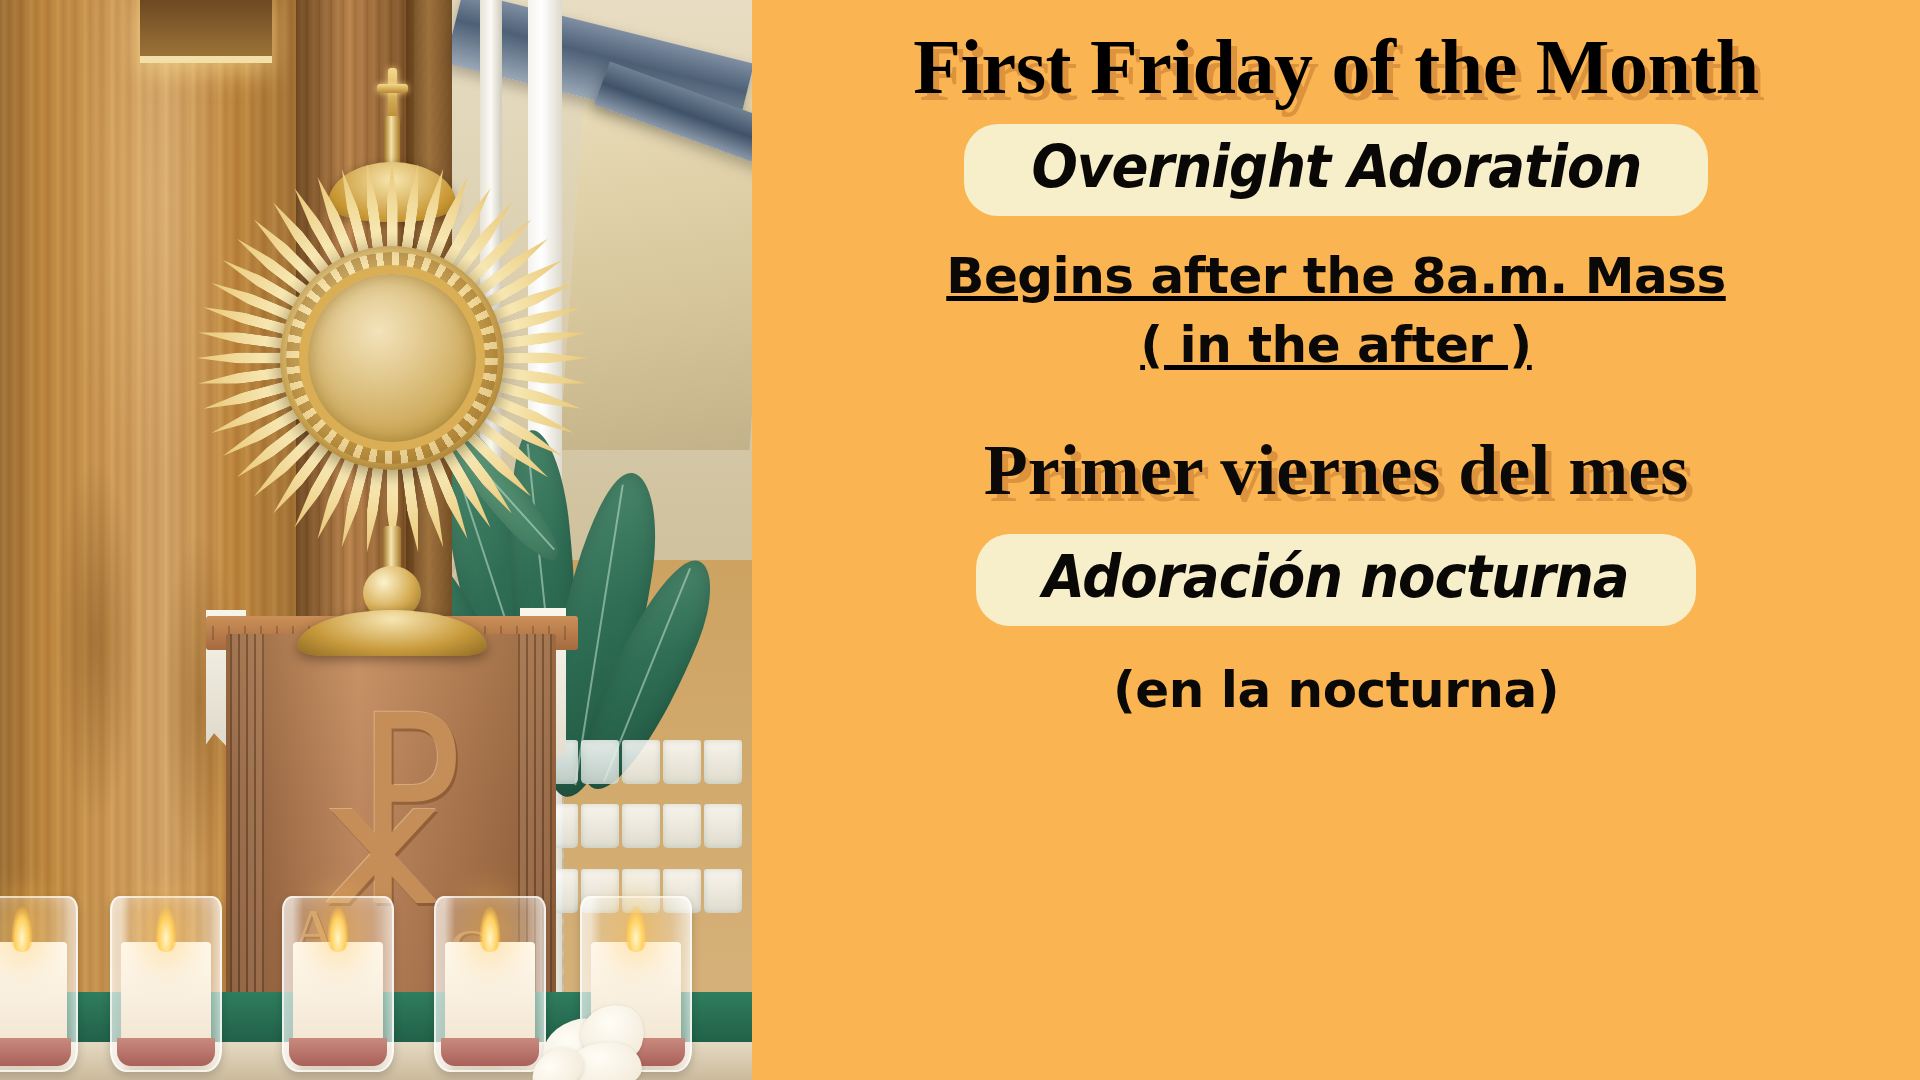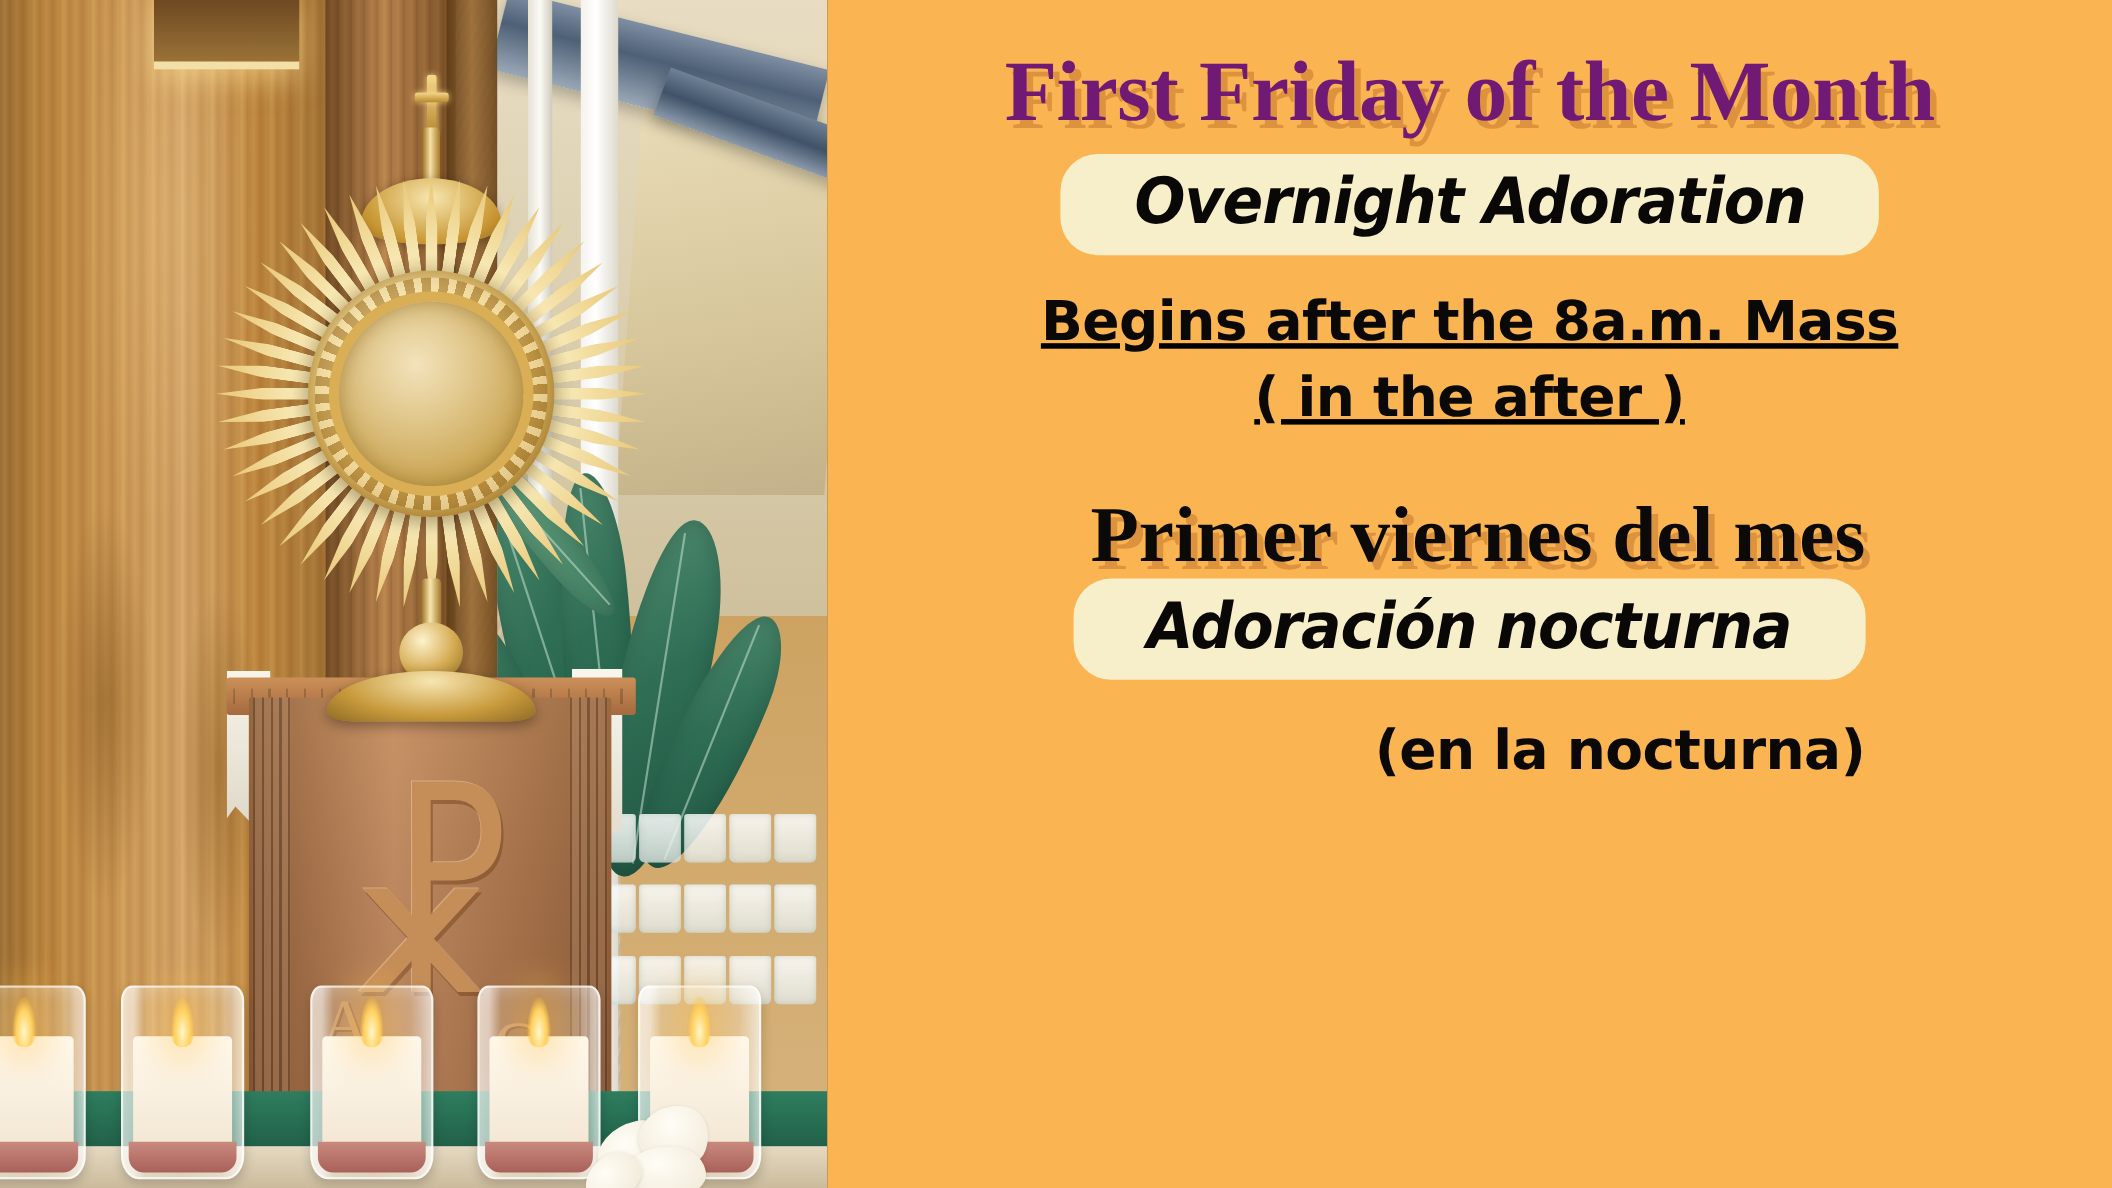--- a/index.html
+++ b/index.html
@@ -409,28 +409,27 @@
     display: flex;
     flex-direction: column;
     align-items: center;
     padding-top: 22px;
     box-sizing: border-box;
   }
 
   .headline {
     font-family: "Liberation Serif", "DejaVu Serif", serif;
     font-weight: bold;
-    color: #701a75;
+    color: #000000;
     font-size: 78px;
     letter-spacing: -0.5px;
     line-height: 1.0;
     text-align: right;
     text-shadow: 6px 7px 0 rgba(197,118,45,0.55);
     white-space: nowrap;
-    margin-top: 16px;
   }
   .headline-es {
     font-family: "Liberation Serif", "DejaVu Serif", serif;
     font-weight: bold;
     color: #0b0a08;
     font-size: 72px;
     line-height: 1.0;
     text-align: center;
     text-shadow: 6px 7px 0 rgba(197,118,45,0.55);
     white-space: nowrap;
@@ -464,22 +463,22 @@
     color: #0a0907;
     line-height: 1.22;
     text-align: center;
     white-space: nowrap;
     letter-spacing: -0.5px;
   }
 
   .block-en { margin-top: 6px; display:flex; flex-direction:column; align-items:center; }
   .block-en .body-wrap { margin-top: 30px; text-decoration: underline; }
   .spacer { height: 58px; }
-  .block-es { display:flex; flex-direction:column; align-items:flex-end; }
-  .block-es .badge { margin-top: 4px; }
+  .block-es { display:flex; flex-direction:column; align-items:center; }
+  .block-es .badge { margin-top: 28px; }
   .block-es .body-wrap { margin-top: 34px; }
   .body-wrap .body-line + .body-line { margin-top: 8px; }
 </style>
 </head>
 <body>
 
 <div id="poster">
 
   <div class="photo-panel">
 

